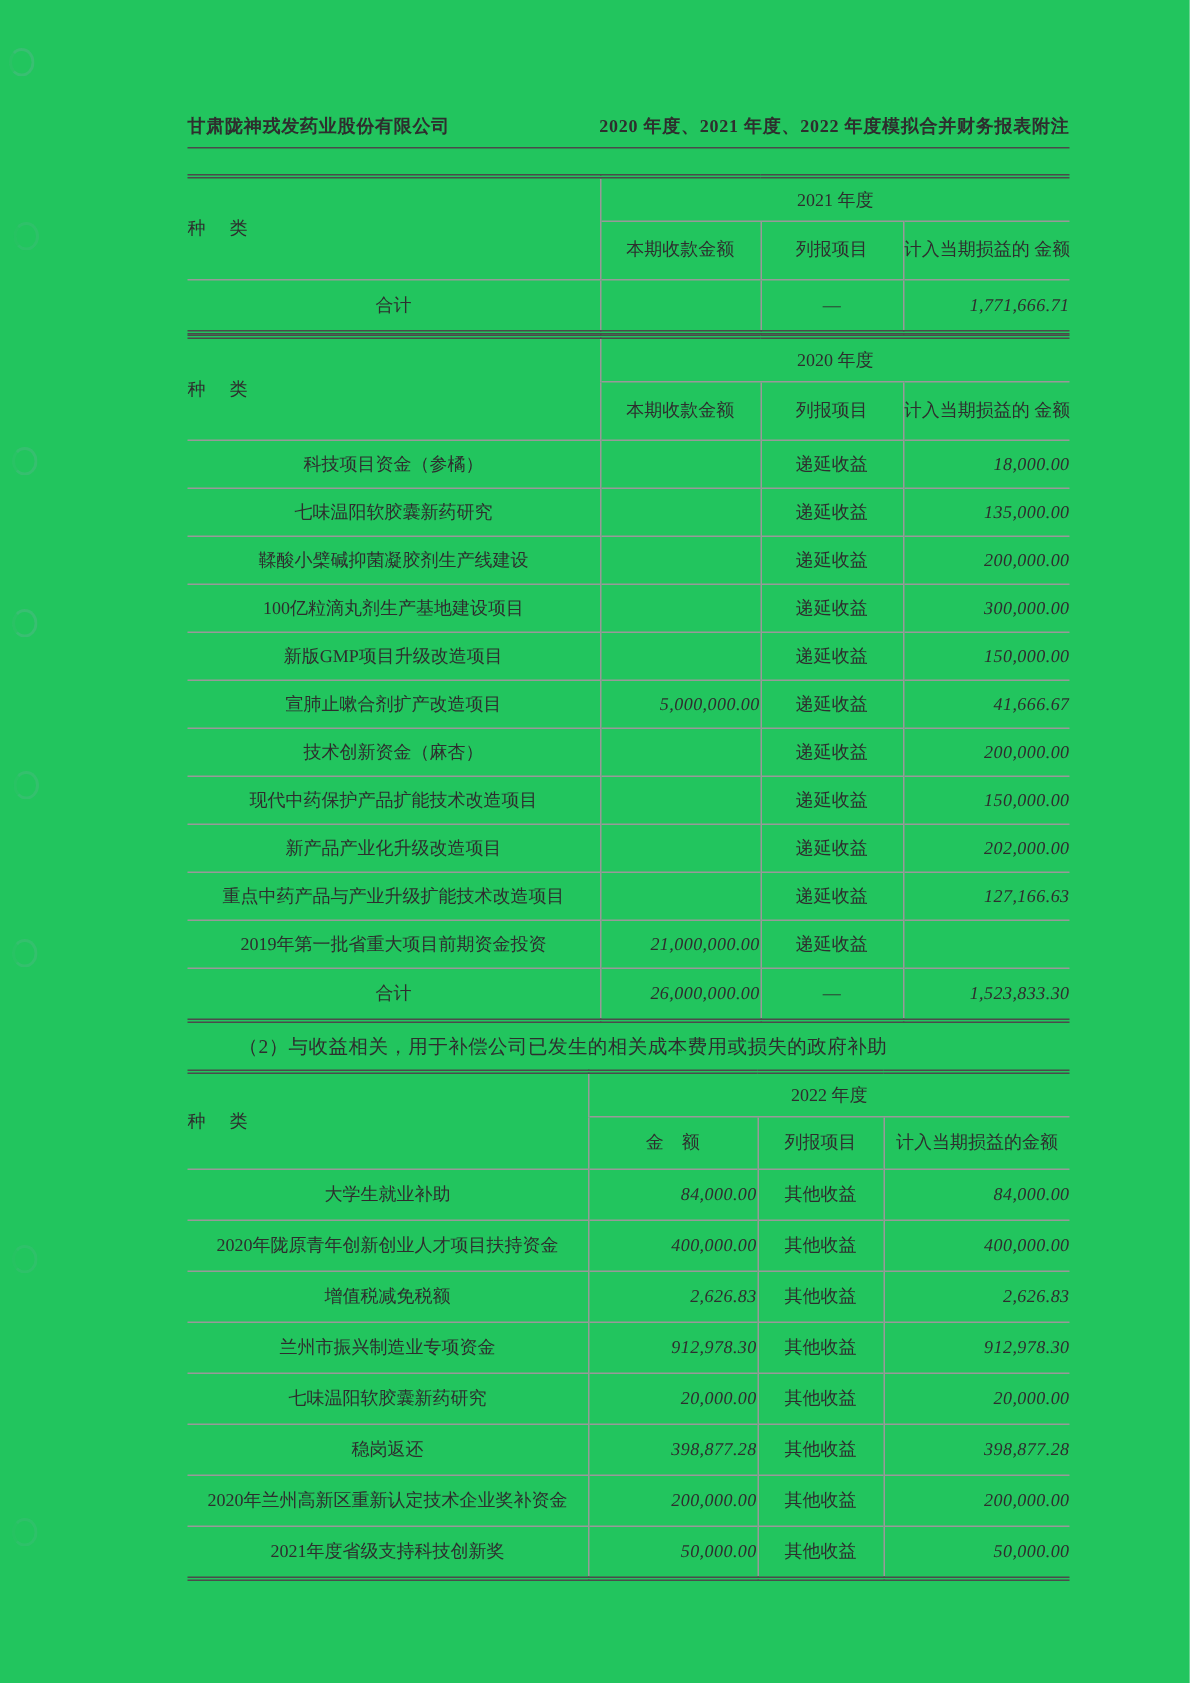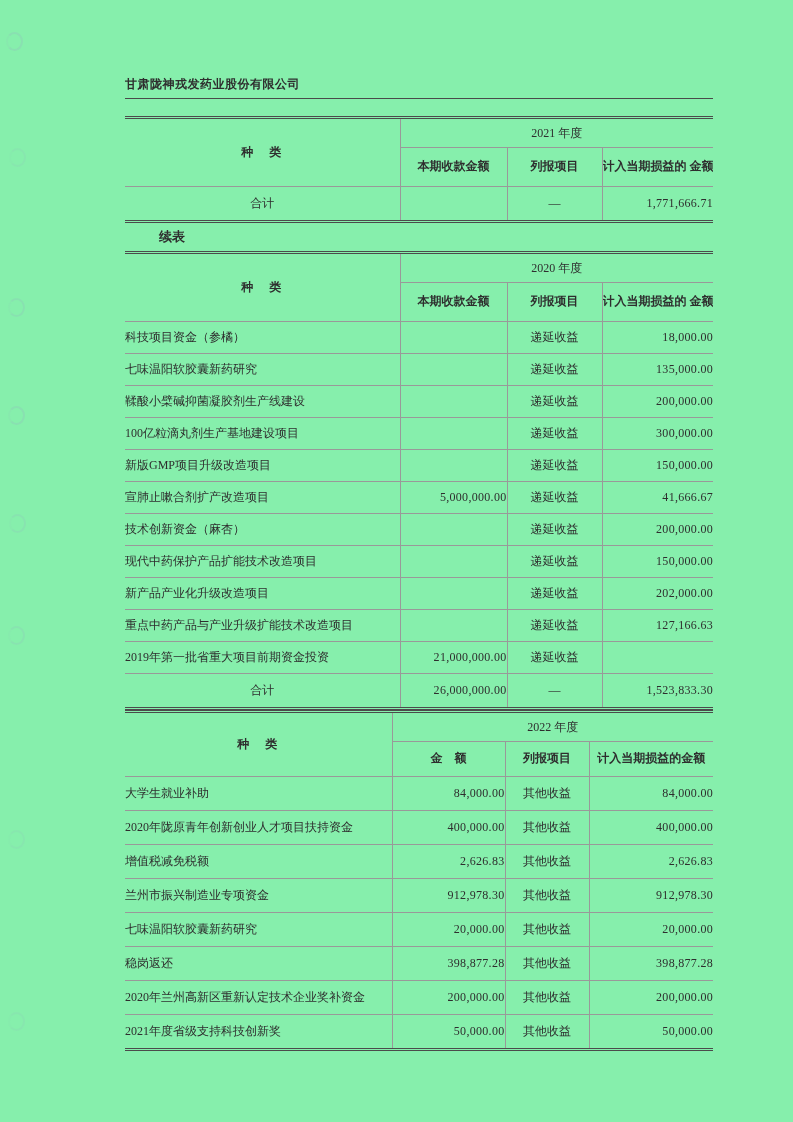--- a/index.html
+++ b/index.html
@@ -4,21 +4,21 @@
 <style>
   html,body { margin:0; padding:0; }
   body {
     width:793px; height:1122px;
     background:#e9e9e9;
     font-family:"Liberation Serif","DejaVu Serif",serif;
   }
   .page {
     position:relative;
     width:793px; height:1122px;
-    background:#86efac;
+    background:#22c55e;
     color:#2e2e2e;
     overflow:hidden;
     box-sizing:border-box;
   }
   .content {
     position:absolute;
     left:125px; top:76px;
     width:588px;
   }
   
@@ -41,26 +41,26 @@
     margin:0;
   }
   table.tbl td {
     border-top:1px solid #999;
     vertical-align:middle;
     overflow:hidden;
     white-space:nowrap;
     padding:0;
   }
   td.v { border-left:1px solid #999; }
-  td.cat-h { text-align:center; letter-spacing:2px;font-weight:bold; }
+  td.cat-h { letter-spacing:2px; }
   td.year { text-align:center; height:28px; }
-  td.sub { text-align:center; height:38px; white-space:pre-line; line-height:1.3;font-weight:bold; }
-  td.cat { text-align:left; padding-left:9px; }
+  td.sub { text-align:center; height:38px; white-space:pre-line; line-height:1.3; }
+  td.cat { text-align:center; padding-left:9px; }
   td.cat.center { text-align:center; padding-left:0; }
-  td.num { text-align:right; padding-right:9px; letter-spacing:0.3px; }
+  td.num { text-align:right; padding-right:9px; letter-spacing:0.3px;font-style:italic; }
   td.item { text-align:center; }
   tr.row td { height:31px; }
   tr.row-t3 td { height:33px; }
   tr.total td { height:33px; }
   .t1-wrap { margin-top:17px; }
   
   .continued {
     font-size:13px; font-weight:bold;
     margin:5px 0 5px 34px;
   }
@@ -94,20 +94,21 @@
   <div class="artifact" style="left:8px; top:406px; opacity:.9"></div>
   <div class="artifact" style="left:9px; top:514px; opacity:.7"></div>
   <div class="artifact" style="left:8px; top:626px; opacity:.7"></div>
   <div class="artifact" style="left:8px; top:830px; opacity:.5"></div>
   <div class="artifact" style="left:8px; top:1012px;opacity:.5"></div>
 
   <div class="content">
 
     <div class="page-header">
       <span class="company">甘肃陇神戎发药业股份有限公司</span>
+      <span class="title">2020 年度、2021 年度、2022 年度模拟合并财务报表附注</span>
     </div>
 
     <div class="t1-wrap">
       <table class="tbl">
         <colgroup>
           <col style="width:275px">
             <col style="width:107px">
             <col style="width:95px">
             <col style="width:111px">
         </colgroup>
@@ -125,21 +126,20 @@
         <tr class="total">
           <td class="cat center">合计</td>
           <td class="num v"></td>
           <td class="item v">—</td>
           <td class="num v">1,771,666.71</td>
         </tr>
       </tbody>
         </table>
     </div>
 
-    <div class="continued">续表</div>
 
     <table class="tbl">
       <colgroup>
         <col style="width:275px">
           <col style="width:107px">
           <col style="width:95px">
           <col style="width:111px">
       </colgroup>
       <tbody>
           <tr>
@@ -220,20 +220,21 @@
       </tr>
       <tr class="total">
         <td class="cat center">合计</td>
         <td class="num v">26,000,000.00</td>
         <td class="item v">—</td>
         <td class="num v">1,523,833.30</td>
       </tr>
     </tbody>
       </table>
 
+    <div class="section-note">（2）与收益相关，用于补偿公司已发生的相关成本费用或损失的政府补助</div>
 
     <table class="tbl">
       <colgroup>
         <col style="width:267px">
           <col style="width:113px">
           <col style="width:84px">
           <col style="width:124px">
       </colgroup>
       <tbody>
           <tr>

